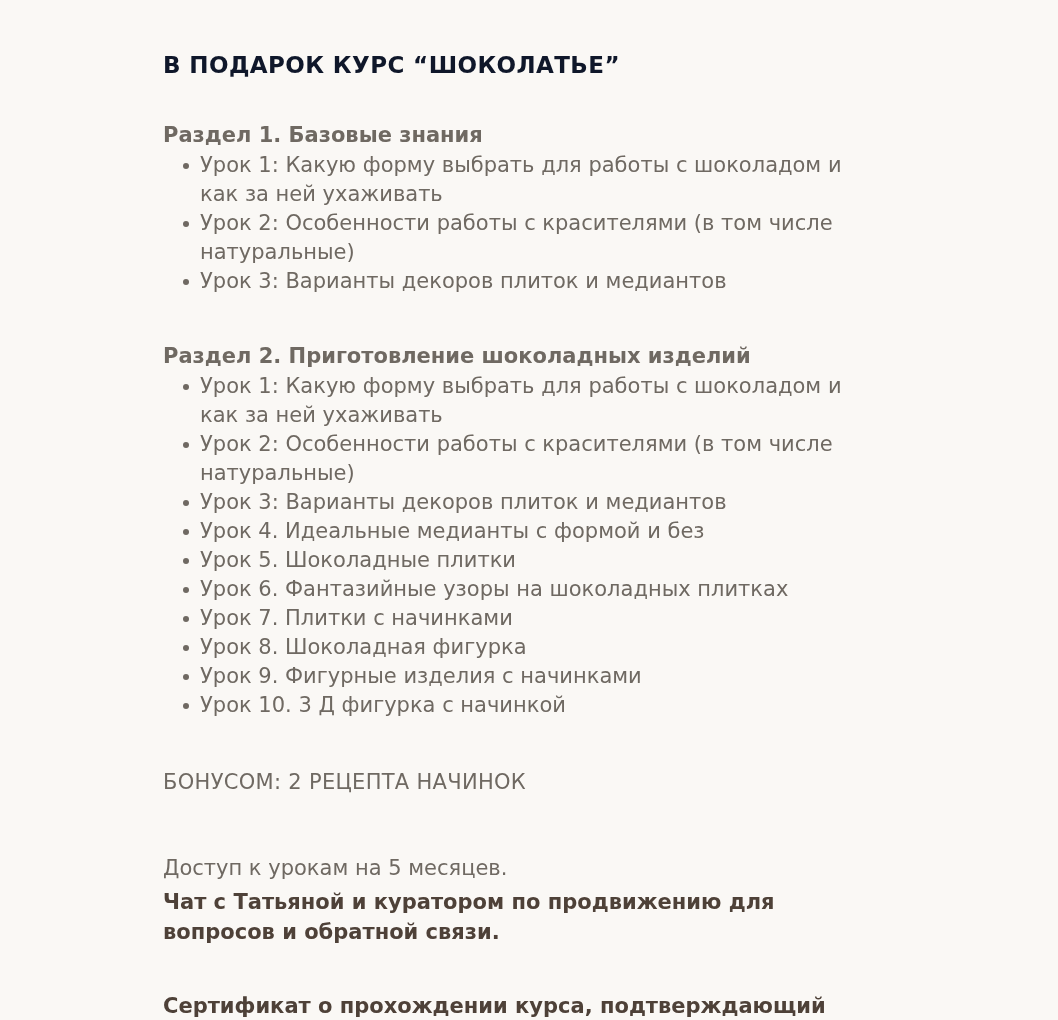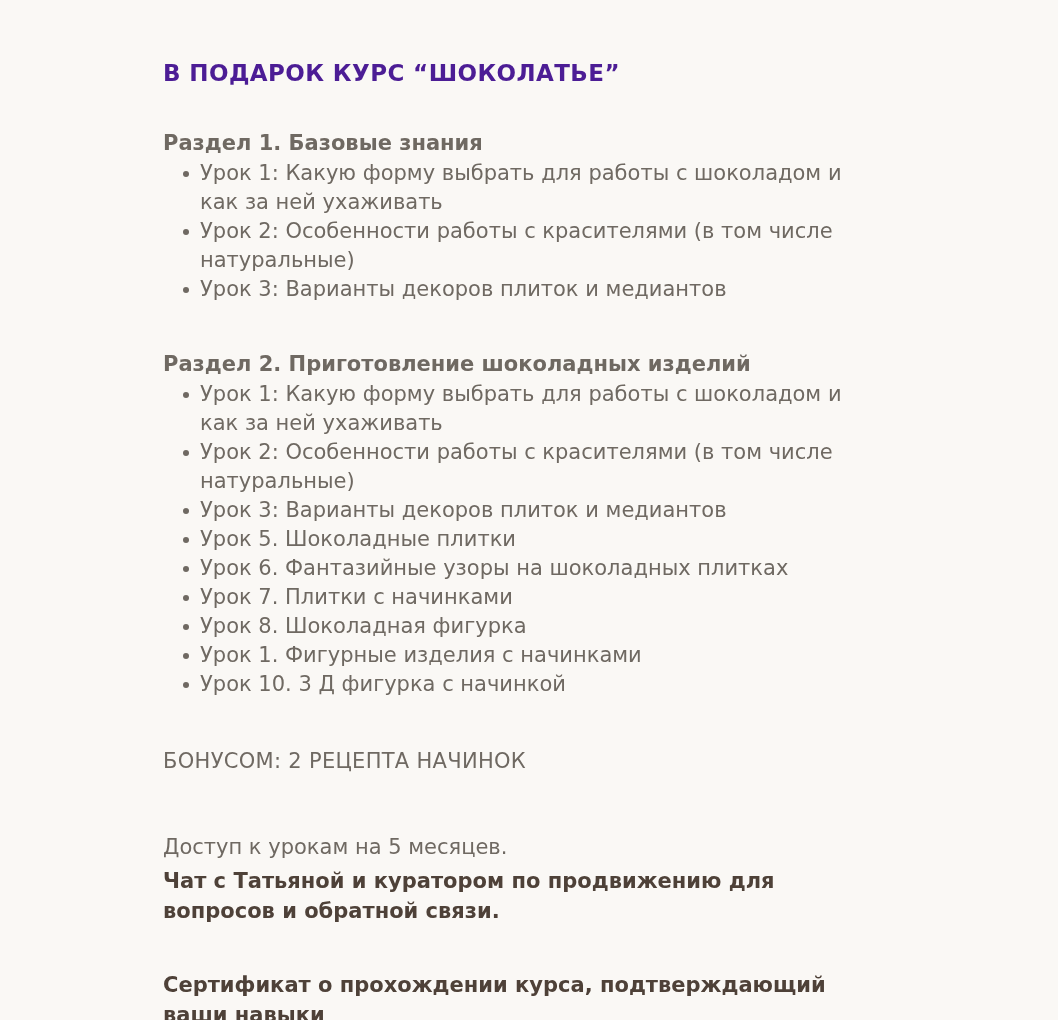--- a/index.html
+++ b/index.html
@@ -12,23 +12,23 @@
     color: #6f6962;
     overflow: hidden;
   }
   .page {
     padding: 50px 140px 0 163px;
   }
   .doc-title {
     font-size: 23px;
     font-weight: bold;
     line-height: 30px;
-    color: #4c1d95;
+    color: #0f172a;
     letter-spacing: 0.4px;
-    margin: 8px 0 41px 0;
+    margin: 0 0 41px 0;
   }
   .section-heading {
     font-size: 21px;
     font-weight: bold;
     line-height: 29px;
     color: #6f6962;
     margin: 0;
   }
   ul.lesson-list {
     list-style: none;
@@ -98,30 +98,31 @@
   <div class="section">
     <h2 class="section-heading">Раздел 2. Приготовление шоколадных изделий</h2>
     <ul class="lesson-list">
 
         <li>Урок 1: Какую форму выбрать для работы с шоколадом и как за ней ухаживать</li>
 
         <li>Урок 2: Особенности работы с красителями (в том числе натуральные)</li>
 
         <li>Урок 3: Варианты декоров плиток и медиантов</li>
 
+        <li>Урок 4. Идеальные медианты с формой и без</li>
 
         <li>Урок 5. Шоколадные плитки</li>
 
         <li>Урок 6. Фантазийные узоры на шоколадных плитках</li>
 
         <li>Урок 7. Плитки с начинками</li>
 
         <li>Урок 8. Шоколадная фигурка</li>
 
-        <li>Урок 1. Фигурные изделия с начинками</li>
+        <li>Урок 9. Фигурные изделия с начинками</li>
 
         <li>Урок 10. 3 Д фигурка с начинкой</li>
       </ul>
   </div>
 
   <p class="bonus-line">БОНУСОМ: 2 РЕЦЕПТА НАЧИНОК</p>
 
   <p class="access-line">Доступ к урокам на 5 месяцев.</p>
   <p class="highlight first">Чат с Татьяной и куратором по продвижению для вопросов и обратной связи.</p>
 

